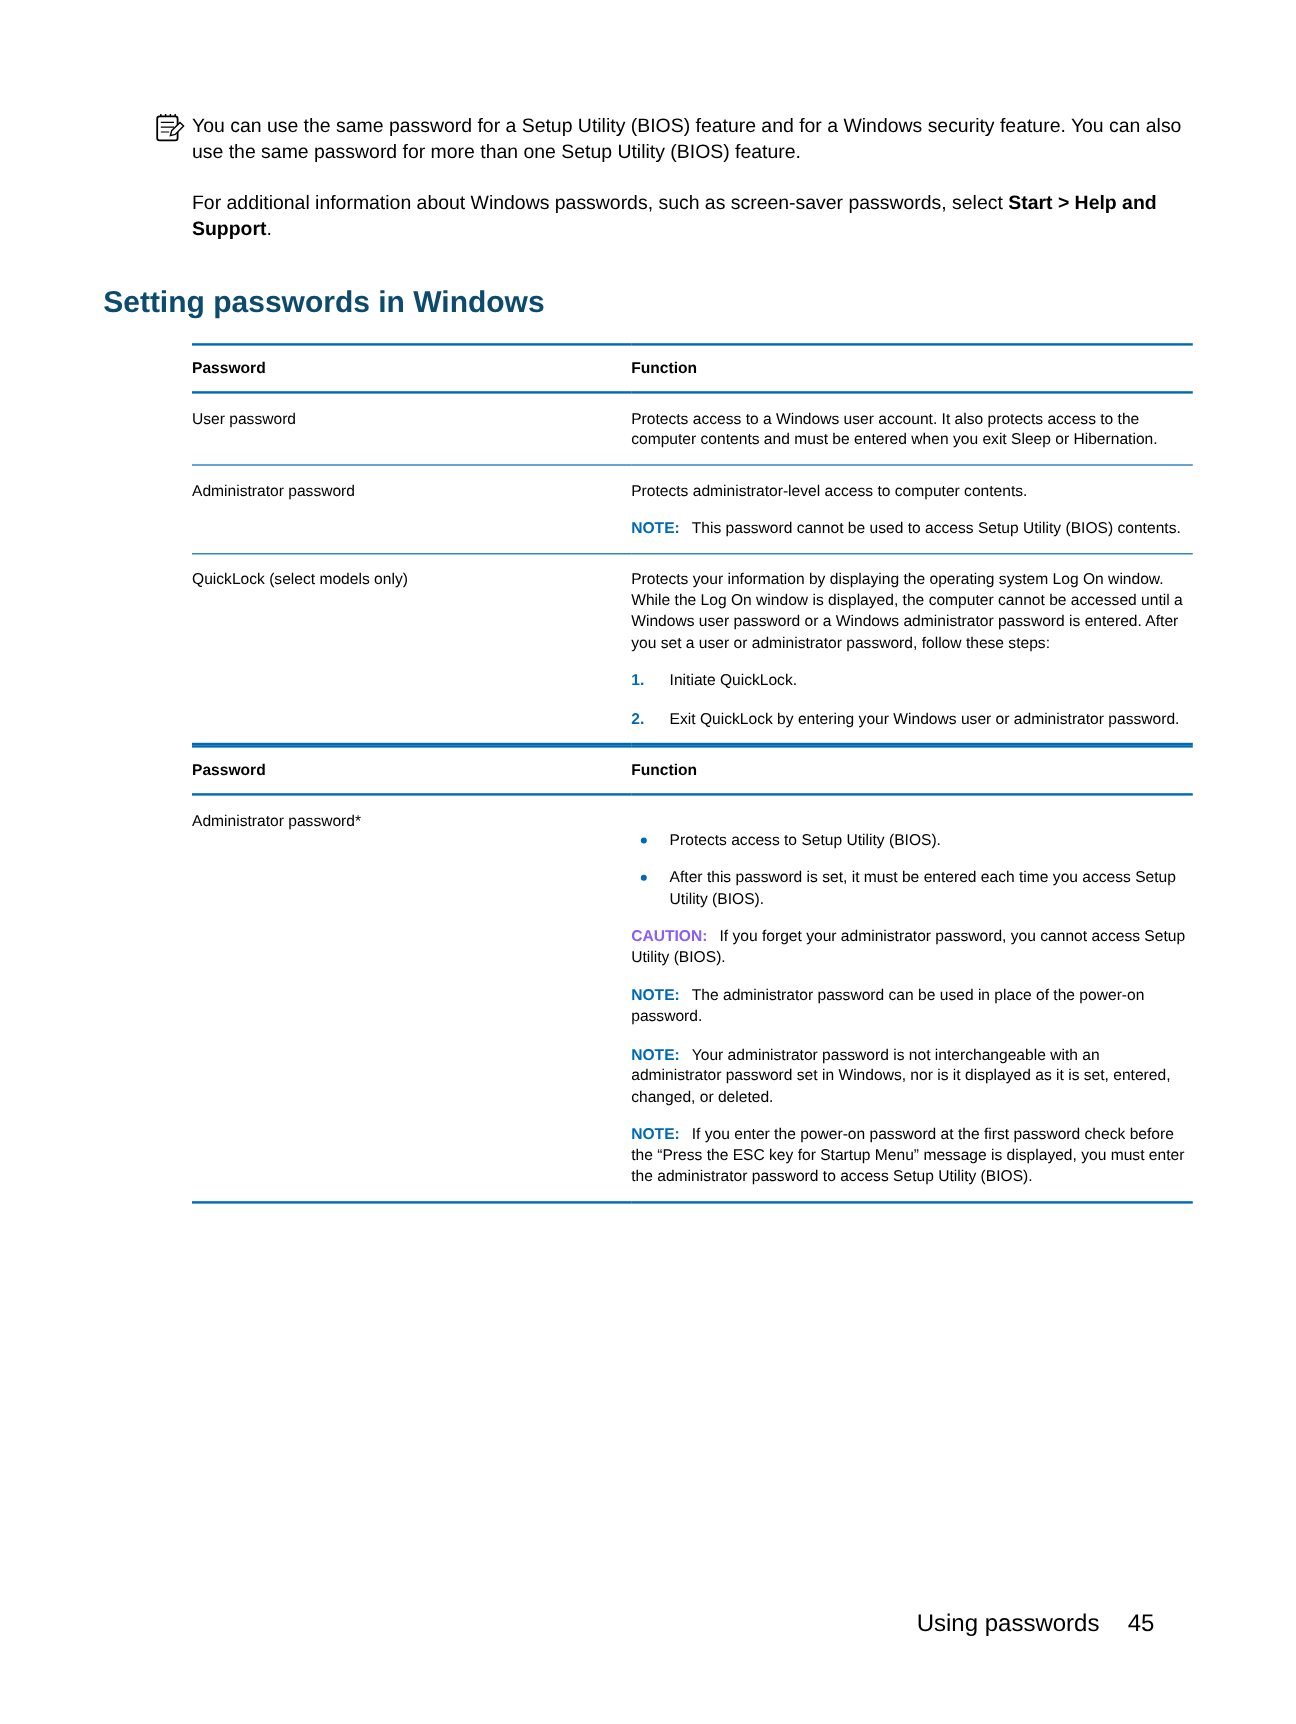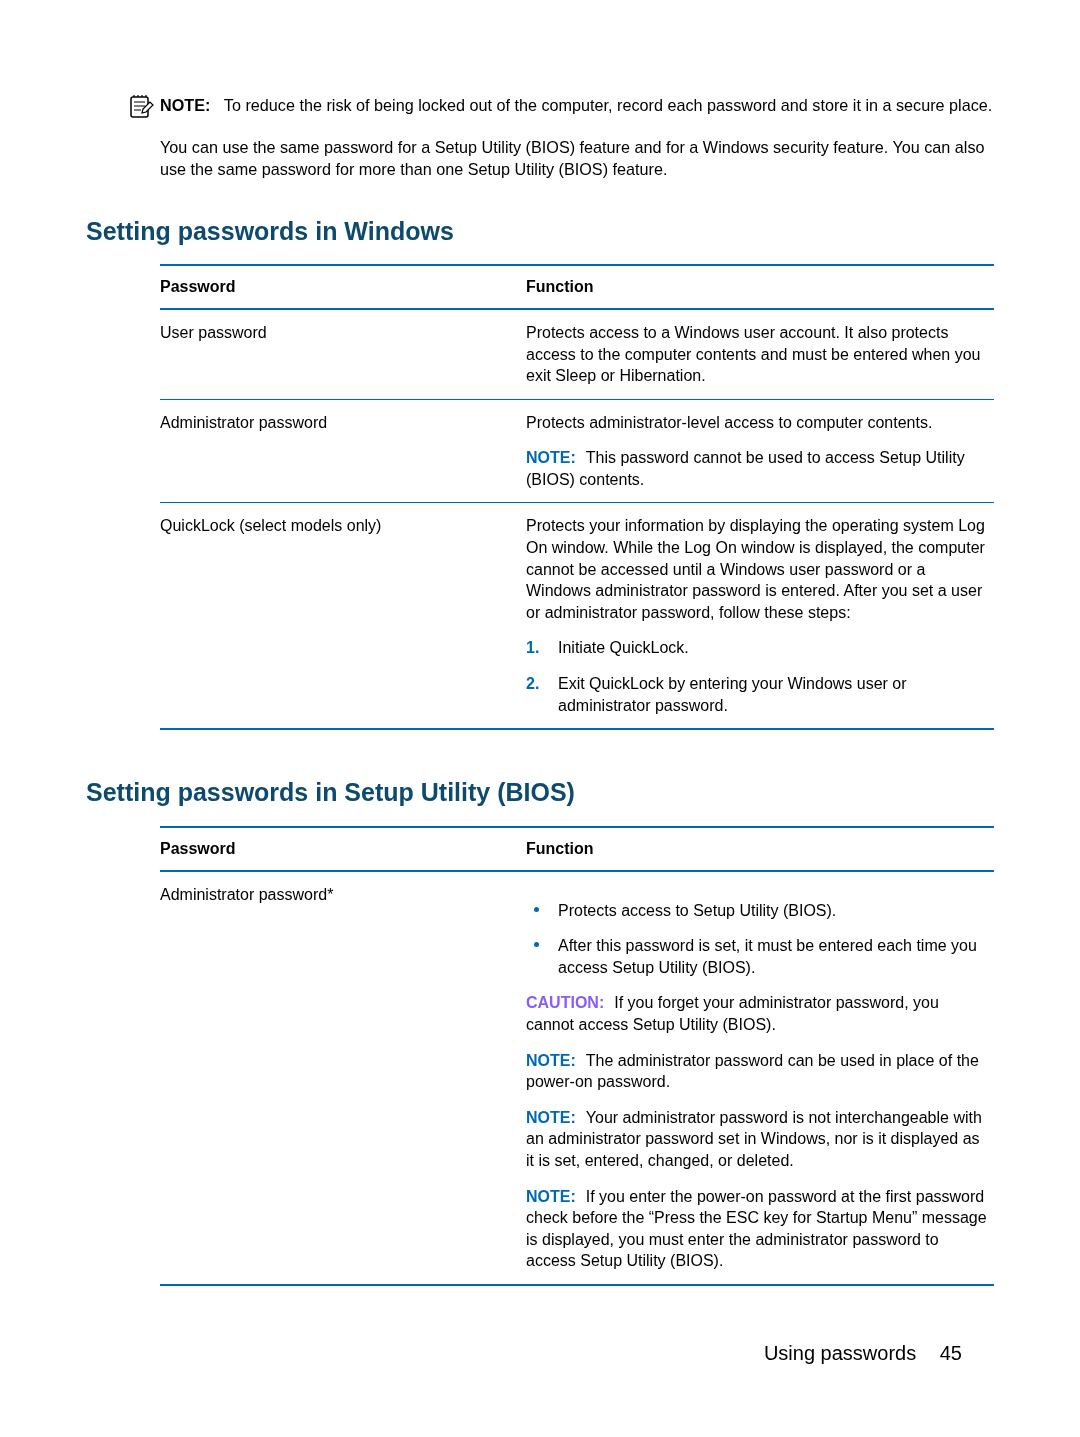--- a/index.html
+++ b/index.html
@@ -43,21 +43,21 @@
     color: #0c4a6e;
     font-size: 25px;
     font-weight: bold;
     margin: 34px 0 16px 0;
   }
   table.data {
     width: 100%;
     border-collapse: collapse;
     margin-left: 74px;
     width: calc(100% - 74px);
-    font-size: 16px;
+    font-size: 13px;
     line-height: 1.35;
   }
   table.data thead th {
     text-align: left;
     font-weight: bold;
     padding: 10px 6px 10px 0;
     border-top: 2px solid #0069b4;
     border-bottom: 2px solid #0069b4;
   }
   table.data td {
@@ -144,25 +144,24 @@
   <svg class="note-icon" viewBox="0 0 26 26">
     <rect x="3" y="3" width="17" height="20" rx="2" fill="none" stroke="#000" stroke-width="1.5"></rect>
     <path d="M6 3 v-2 M10 3 v-2 M14 3 v-2 M18 3 v-2" stroke="#000" stroke-width="1.2"></path>
     <line x1="6" y1="8" x2="17" y2="8" stroke="#000" stroke-width="1"></line>
     <line x1="6" y1="12" x2="17" y2="12" stroke="#000" stroke-width="1"></line>
     <line x1="6" y1="16" x2="13" y2="16" stroke="#000" stroke-width="1"></line>
     <path d="M15 15 l7 -7 l3 3 l-7 7 l-4 1 z" fill="#fff" stroke="#000" stroke-width="1.2"></path>
   </svg>
 
   <div class="intro block-indent">
-    <p class="note-line">
-      <span class="label">NOTE:</span>
-      &nbsp;&nbsp;<span>To reduce the risk of being locked out of the computer, record each password and store it in a secure place.</span>
+    <p>You can use the same password for a Setup Utility (BIOS) feature and for a Windows security feature. You can also use the same password for more than one Setup Utility (BIOS) feature.</p>
+    <p>
+      <span>For additional information about Windows passwords, such as screen-saver passwords, select </span><span class="bold">Start &gt; Help and Support</span><span>.</span>
     </p>
-    <p>You can use the same password for a Setup Utility (BIOS) feature and for a Windows security feature. You can also use the same password for more than one Setup Utility (BIOS) feature.</p>
   </div>
 
   <h2 class="section">Setting passwords in Windows</h2>
 
   <table class="data">
     <thead>
       <tr>
         <th>Password</th>
         <th>Function</th>
       </tr>
@@ -189,21 +188,20 @@
           <div class="func-block">Protects your information by displaying the operating system Log On window. While the Log On window is displayed, the computer cannot be accessed until a Windows user password or a Windows administrator password is entered. After you set a user or administrator password, follow these steps:</div>
           <ol class="steps">
             <li>Initiate QuickLock.</li>
             <li>Exit QuickLock by entering your Windows user or administrator password.</li>
           </ol>
         </td>
       </tr>
     </tbody>
   </table>
 
-  <h2 class="section" style="margin-top:46px">Setting passwords in Setup Utility (BIOS)</h2>
 
   <table class="data">
     <thead>
       <tr>
         <th>Password</th>
         <th>Function</th>
       </tr>
     </thead>
     <tbody>
       <tr>

